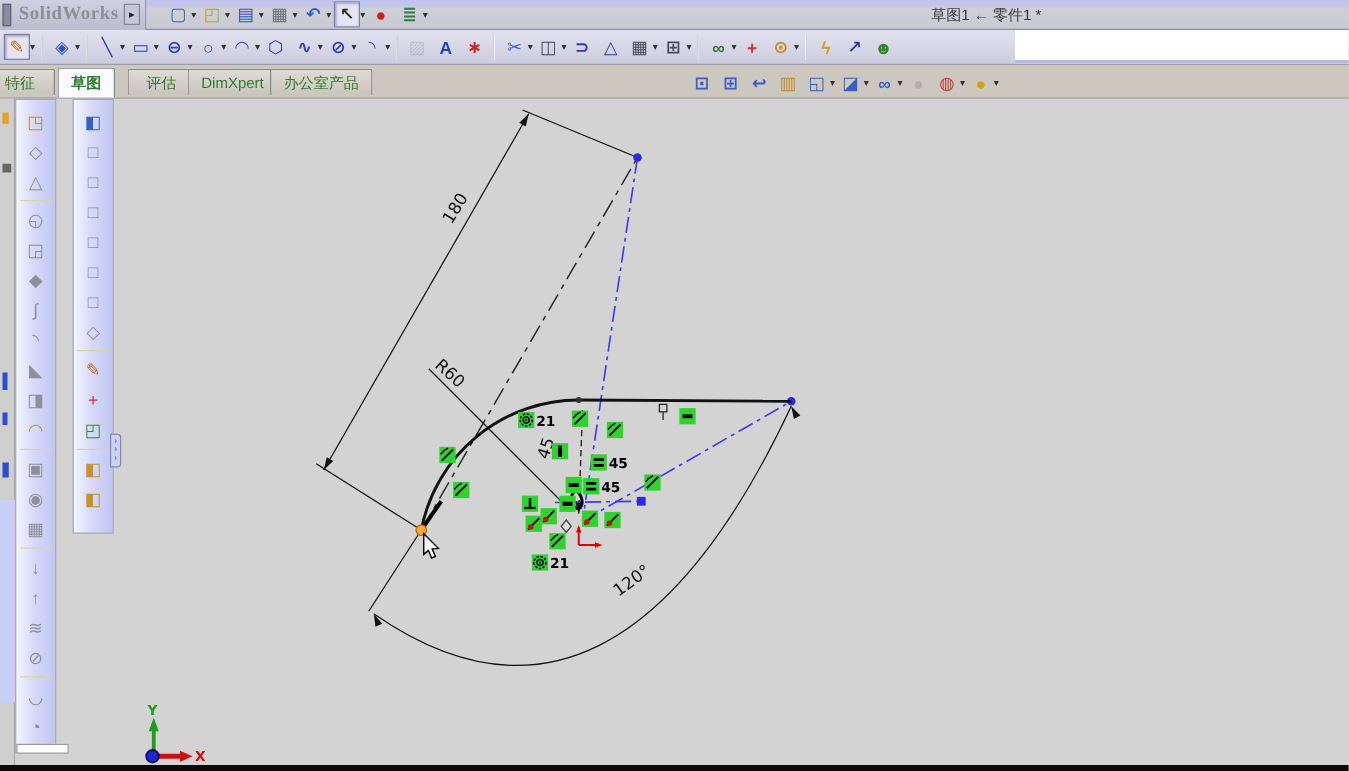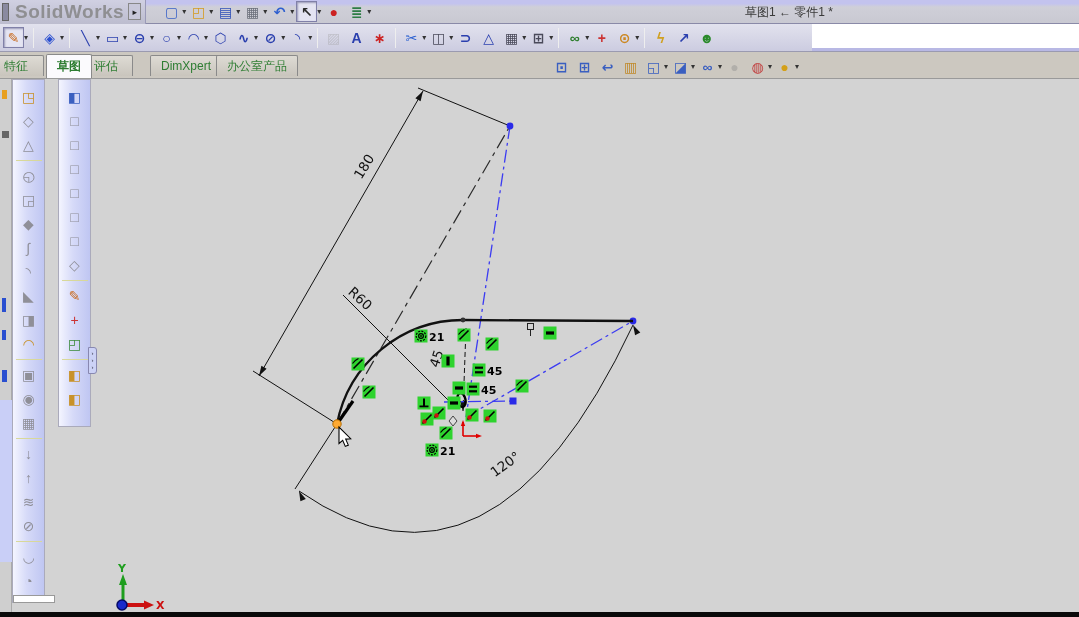--- a/index.html
+++ b/index.html
@@ -7,21 +7,21 @@
     font-family:"Liberation Sans", "DejaVu Sans", sans-serif; background:#d3d3d3; }
   #app { position:relative; width:1079px; height:617px; background:#d3d3d3; }
 
   
   #titlebar { position:absolute; left:0; top:0; width:1079px; height:24px;
     background:linear-gradient(#c3c3ee 0%, #c3c3ee 16%, #cfcfd8 30%, #c9c9d2 100%);
     display:flex; align-items:center; border-bottom:1px solid #8a8aa8; }
   #logo-block { display:flex; align-items:center; height:24px; padding-left:2px;
     background:linear-gradient(#d0d0e2,#bcbcce); border-right:1px solid #9a9ab8; }
   #logo-sliver { width:7px; height:18px; background:#8a8aa0; border:1px solid #666; margin-right:2px; }
-  #logo-text { font-weight:bold; font-size:19px; color:#8f8f92; letter-spacing:0.5px; padding:0 4px; }
+  #logo-text { font-weight:bold; font-size:15px; color:#8f8f92; letter-spacing:0.5px; padding:0 4px;font-family:Liberation Serif, serif; }
   #logo-flyout { width:13px; height:17px; background:#c8c8da; border:1px solid #888;
     font-size:9px; color:#222; display:flex; align-items:center; justify-content:center; margin-right:4px; }
   #doc-title { position:absolute; left:745px; top:4px; font-size:12px; color:#3a3a3a; }
 
   .tb-row { display:flex; align-items:center; }
   .tb-icon { width:21px; height:21px; margin:0 1px; display:inline-flex; align-items:center;
     justify-content:center; font-size:14px; font-weight:bold; cursor:default; border:1px solid transparent; }
   .tb-icon.pressed { background:#e4e4f2; border:1px solid #8080a8; box-shadow:inset 1px 1px 2px #9a9ab8; }
   .tb-icon.disabled { opacity:0.4; filter:grayscale(1); }
   .tb-dd { font-size:8px; color:#333; margin:0 1px 0 -1px; }
@@ -154,21 +154,21 @@
         <div class="tb-icon" style="color: rgb(42, 63, 174);">↗</div>
         <div class="tb-icon" style="color: rgb(42, 138, 42);">☻</div>
       </div>
     <div id="toolbar2-white"></div>
   </div>
 
   <div id="tabrow">
     <div id="tabs-holder">
         <div class="tab" style="left: -12px; min-width: 56px; justify-content: center;">特征</div>
         <div class="tab active" style="left: 46px; min-width: 46px; justify-content: center;">草图</div>
-        <div class="tab" style="left: 79px; min-width: 54px; justify-content: center;">评估</div>
+        <div class="tab" style="left: 102px; min-width: 54px; justify-content: center;">评估</div>
         <div class="tab" style="left: 150px; min-width: 64px; justify-content: center;">DimXpert</div>
         <div class="tab" style="left: 216px; min-width: 82px; justify-content: center;">办公室产品</div>
       </div>
     <div id="viewbar">
         <div class="tb-icon" style="color: rgb(58, 95, 192);">⊡</div>
         <div class="tb-icon" style="color: rgb(58, 95, 192);">⊞</div>
         <div class="tb-icon" style="color: rgb(58, 95, 192);">↩</div>
         <div class="tb-icon" style="color: rgb(192, 138, 42);">▥</div>
         <div class="tb-icon" style="color: rgb(58, 95, 192);">◱</div>
         <span class="tb-dd">▾</span>

